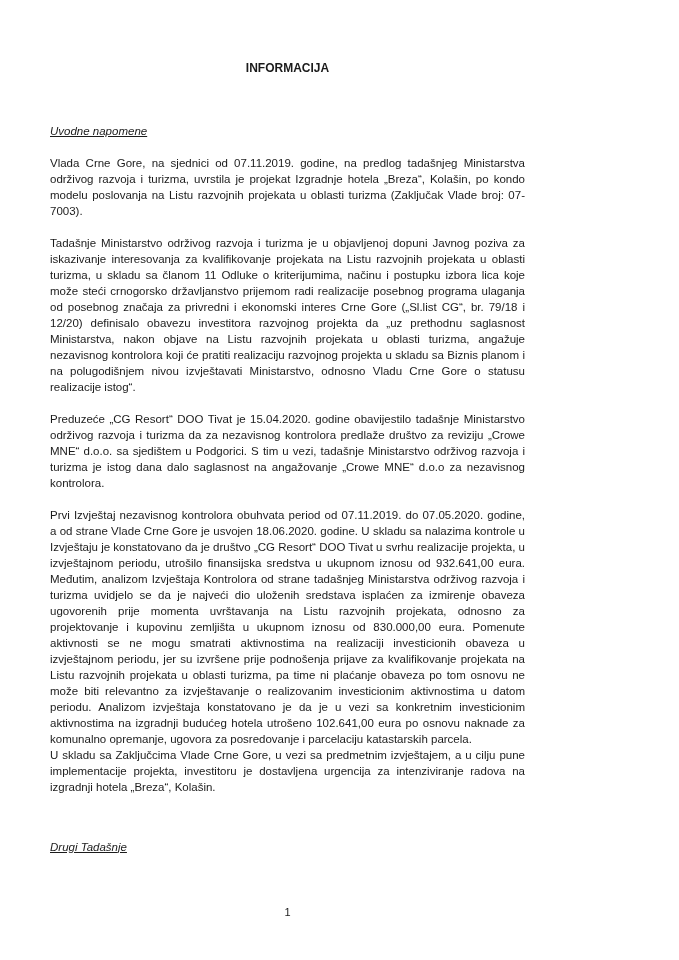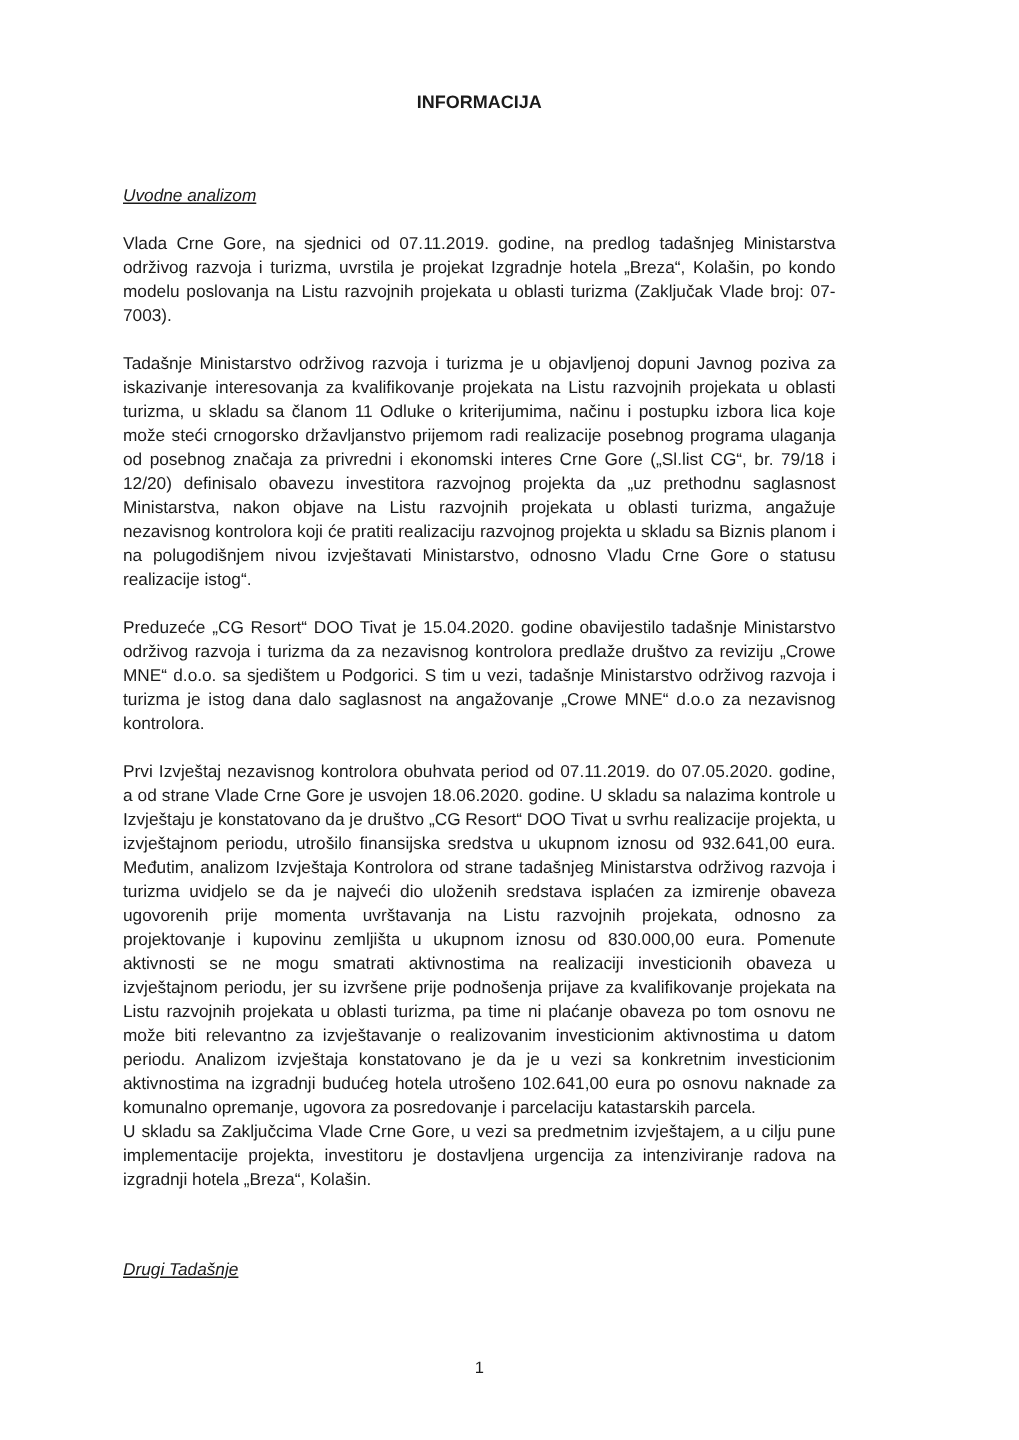--- a/index.html
+++ b/index.html
@@ -12,21 +12,20 @@
     position: relative;
     width: 575px;
     height: 960px;
     background: #ffffff;
     color: #1b1b1b;
     font-family: "Liberation Sans", sans-serif;
     font-size: 11.5px;
     line-height: 16px;
     padding: 60px 50px 30px 50px;
     overflow: hidden;
-    margin-left: 32px;
   }
   .doc-title {
     text-align: center;
     font-weight: bold;
     font-size: 12px;
     line-height: 16.5px;
     margin: 0 4px 46px 4px;
   }
   .title-main { margin-bottom: 0; }
   .heading {
@@ -54,21 +53,21 @@
 </head>
 <body>
 
 <div class="page">
 
   <header class="doc-title">
     <div class="title-main">INFORMACIJA</div>
   </header>
 
   <div class="heading gap-after">
-    <span class="u">Uvodne analizom</span>
+    <span class="u">Uvodne napomene</span>
   </div>
 
   <p class="para">Vlada Crne Gore, na sjednici od 07.11.2019. godine, na predlog tadašnjeg Ministarstva održivog razvoja i turizma, uvrstila je projekat Izgradnje hotela „Breza“, Kolašin, po kondo modelu poslovanja na Listu razvojnih projekata u oblasti turizma (Zaključak Vlade broj: 07-7003).</p>
 
   <p class="para">Tadašnje Ministarstvo održivog razvoja i turizma je u objavljenoj dopuni Javnog poziva za iskazivanje interesovanja za kvalifikovanje projekata na Listu razvojnih projekata u oblasti turizma, u skladu sa članom 11 Odluke o kriterijumima, načinu i postupku izbora lica koje može steći crnogorsko državljanstvo prijemom radi realizacije posebnog programa ulaganja od posebnog značaja za privredni i ekonomski interes Crne Gore („Sl.list CG“, br. 79/18 i 12/20) definisalo obavezu investitora razvojnog projekta da „uz prethodnu saglasnost Ministarstva, nakon objave na Listu razvojnih projekata u oblasti turizma, angažuje nezavisnog kontrolora koji će pratiti realizaciju razvojnog projekta u skladu sa Biznis planom i na polugodišnjem nivou izvještavati Ministarstvo, odnosno Vladu Crne Gore o statusu realizacije istog“.</p>
 
   <p class="para">Preduzeće „CG Resort“ DOO Tivat je 15.04.2020. godine obavijestilo tadašnje Ministarstvo održivog razvoja i turizma da za nezavisnog kontrolora predlaže društvo za reviziju „Crowe MNE“ d.o.o. sa sjedištem u Podgorici. S tim u vezi, tadašnje Ministarstvo održivog razvoja i turizma je istog dana dalo saglasnost na angažovanje „Crowe MNE“ d.o.o za nezavisnog kontrolora.</p>
 
 
   <p class="para tight">

